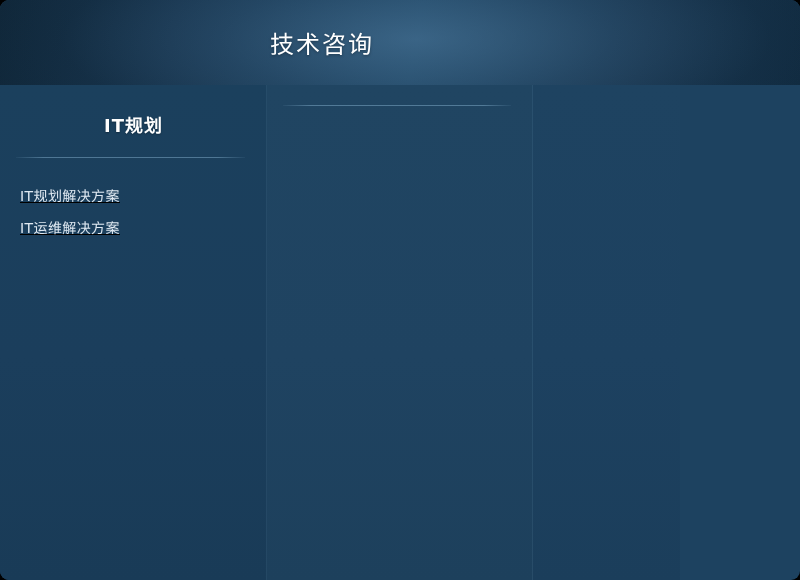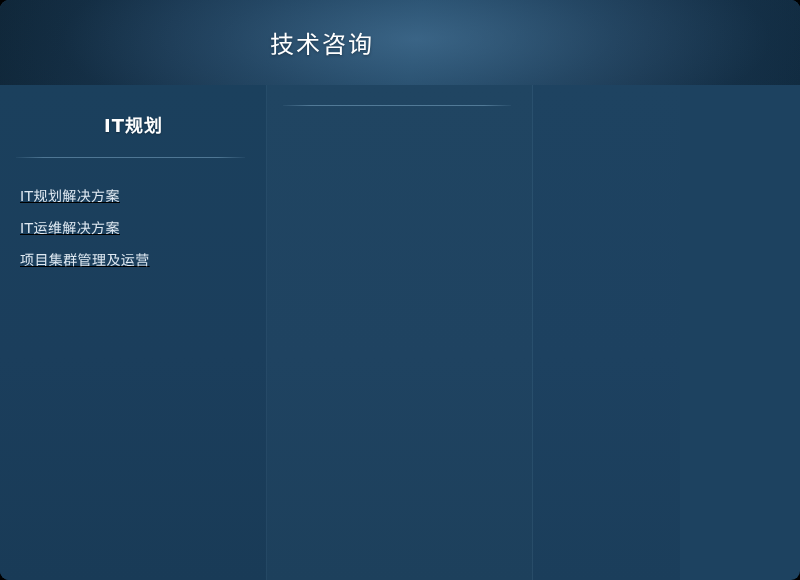--- a/index.html
+++ b/index.html
@@ -143,21 +143,20 @@
   </div>
 
   <div id="body">
 
     <div class="column col-1">
       <h2 class="col-title">IT规划</h2>
       <div class="col-rule"></div>
       <ul class="item-list">
         <li class="item">IT规划解决方案</li>
         <li class="item">IT运维解决方案</li>
-        <li class="item">项目集群管理及运营</li>
       </ul>
       <div class="col-sep"></div>
     </div>
 
     <div class="column col-2">
       <div class="col-rule"></div>
       <div class="col-sep"></div>
     </div>
 
 

